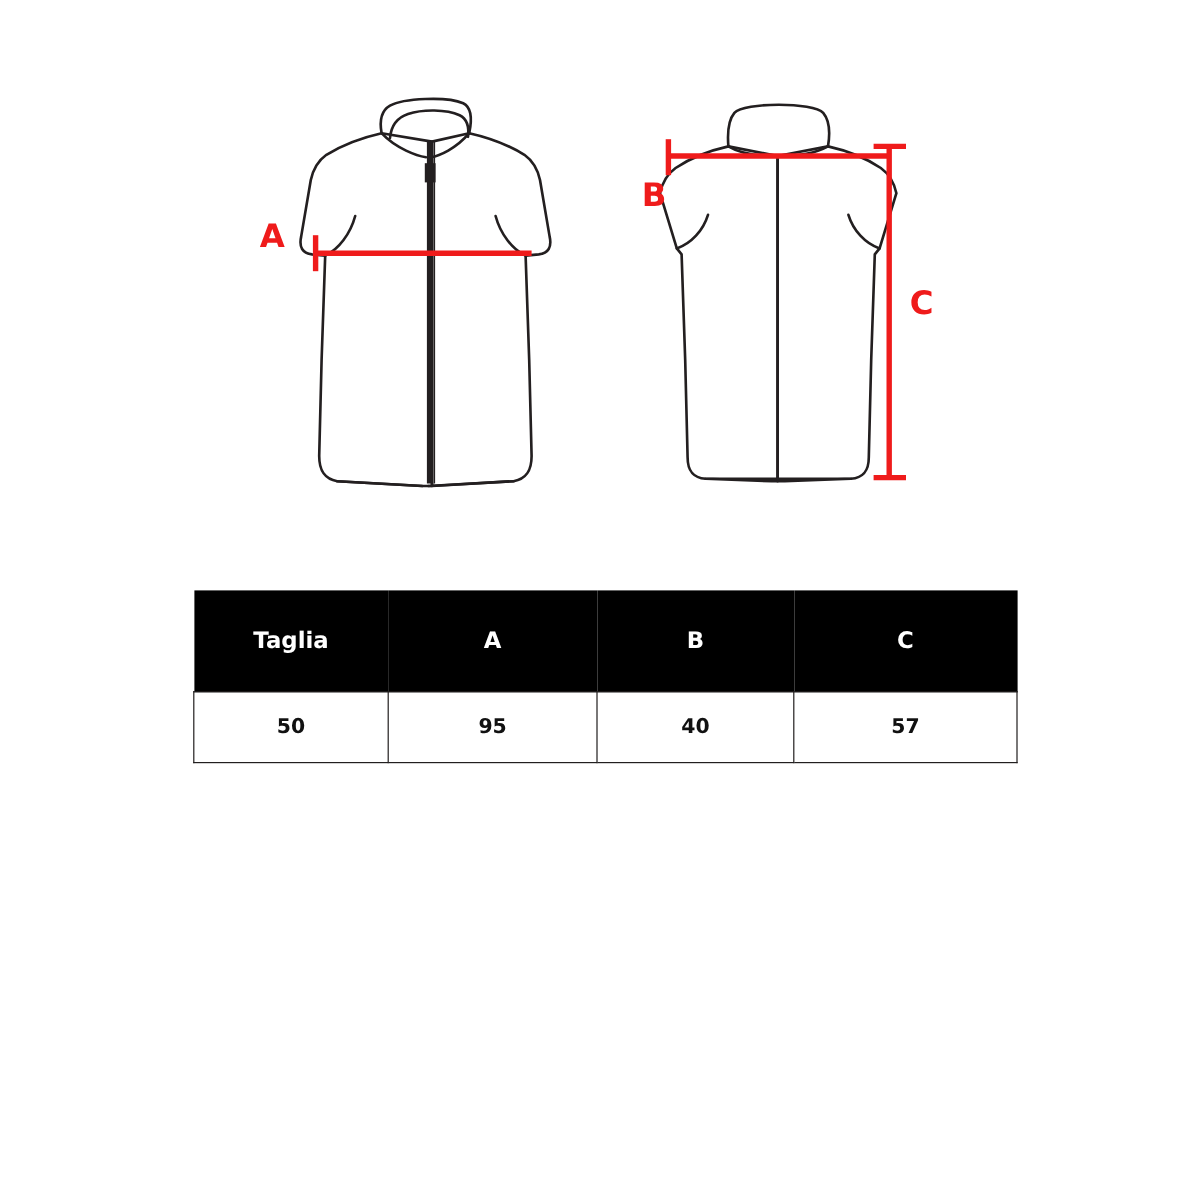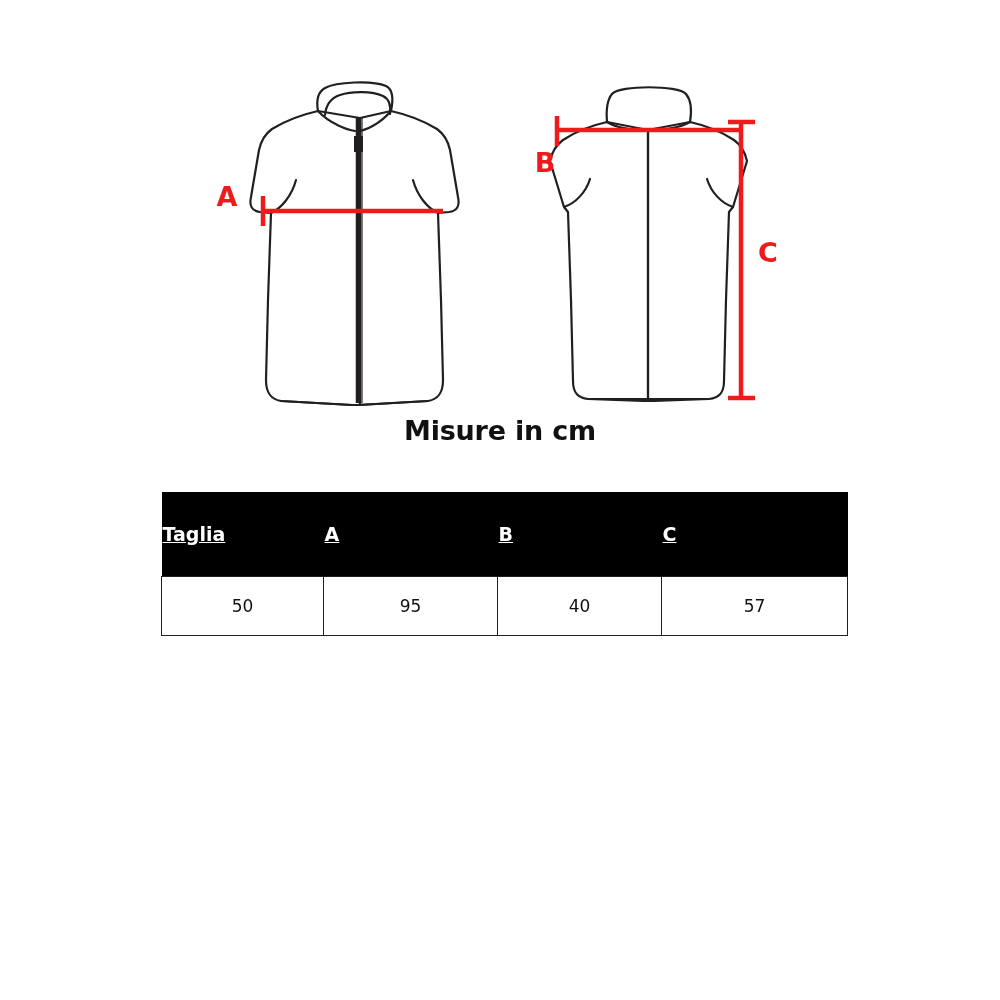--- a/index.html
+++ b/index.html
@@ -52,30 +52,29 @@
     width: 678px;
     table-layout: fixed;
   }
   table.size-table thead th {
     background: #000000;
     color: #ffffff;
     font-size: 19px;
     font-weight: bold;
     height: 82px;
     vertical-align: middle;
-    text-align: left;
+    text-align: center;
     border: none;
     font-family: "DejaVu Sans", sans-serif;
-    text-decoration: underline;
   }
   table.size-table tbody td {
     background: #ffffff;
     color: #111111;
     font-size: 17px;
-    font-weight: normal;
+    font-weight: bold;
     height: 56px;
     text-align: center;
     vertical-align: middle;
     border: 1px solid #221f1f;
     font-family: "DejaVu Sans", sans-serif;
   }
   .label-letter {
     font-family: "DejaVu Sans", sans-serif;
     font-weight: bold;
     font-size: 27px;
@@ -188,21 +187,20 @@
       <g>
         <line x1="741" y1="122" x2="741" y2="398" stroke="#ef1b1b" stroke-width="4.5"></line>
         <line x1="728" y1="122" x2="755" y2="122" stroke="#ef1b1b" stroke-width="4.5"></line>
         <line x1="728" y1="398" x2="755" y2="398" stroke="#ef1b1b" stroke-width="4.5"></line>
       </g>
       <text class="label-letter" x="768" y="262" text-anchor="middle">C</text>
 
     </svg>
   </div>
 
-  <div class="caption">Misure in cm</div>
 
   <div class="table-wrap">
     <table class="size-table">
       <thead>
         <tr>
           <th style="width:160px;">Taglia</th>
           <th style="width:172px;">A</th>
           <th style="width:162px;">B</th>
           <th style="width:184px;">C</th>
         </tr>

